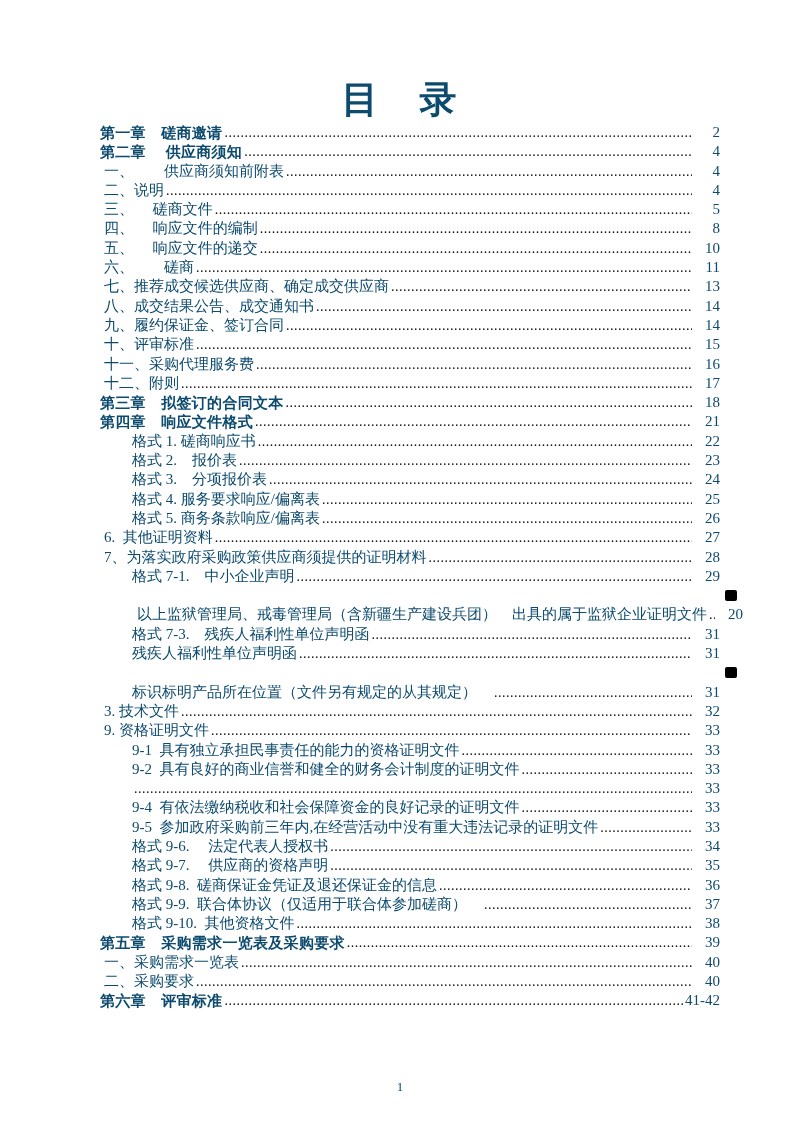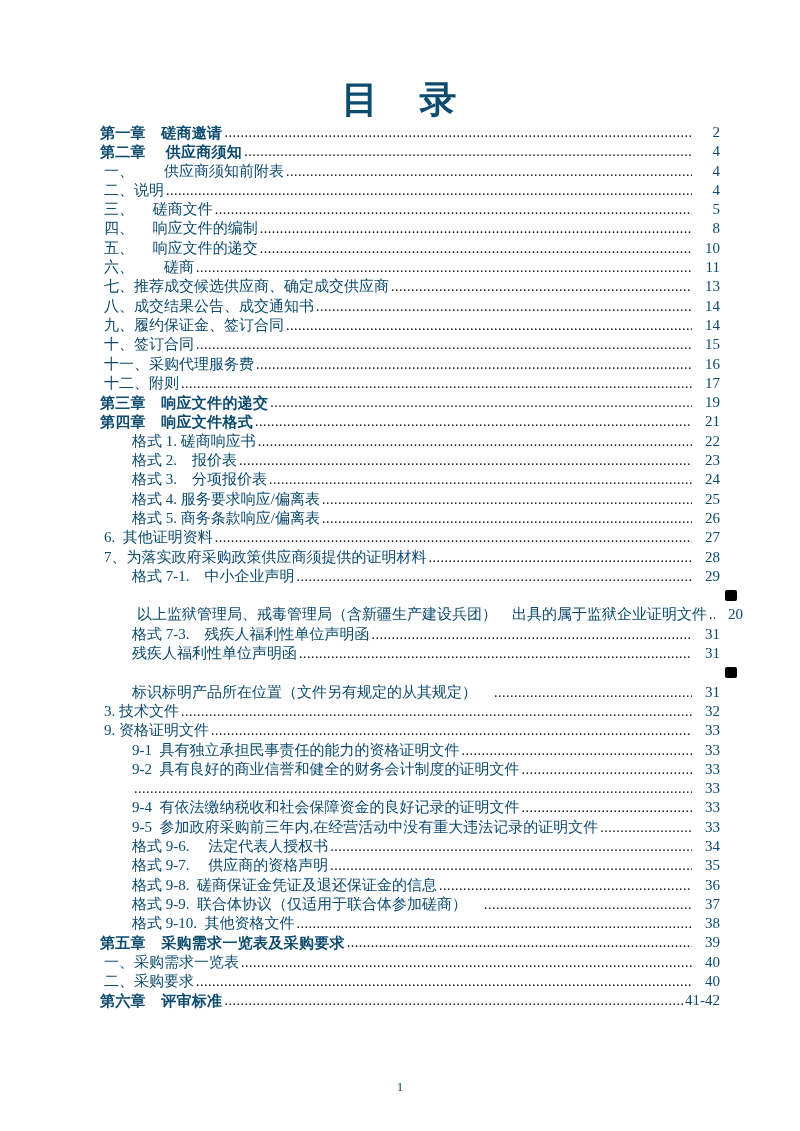--- a/index.html
+++ b/index.html
@@ -140,38 +140,38 @@
     <span class="label">八、成交结果公告、成交通知书</span>
     <span class="leader"></span>
     <span class="pagenum">14</span>
   </div>
       <div class="row lv1">
     <span class="label">九、履约保证金、签订合同</span>
     <span class="leader"></span>
     <span class="pagenum">14</span>
   </div>
       <div class="row lv1">
-    <span class="label">十、签订合同</span>
+    <span class="label">十、评审标准</span>
     <span class="leader"></span>
     <span class="pagenum">15</span>
   </div>
       <div class="row lv1">
     <span class="label">十一、采购代理服务费</span>
     <span class="leader"></span>
     <span class="pagenum">16</span>
   </div>
       <div class="row lv1">
     <span class="label">十二、附则</span>
     <span class="leader"></span>
     <span class="pagenum">17</span>
   </div>
       <div class="row lv0 chapter">
-    <span class="label">第三章　响应文件的递交</span>
-    <span class="leader"></span>
-    <span class="pagenum">19</span>
+    <span class="label">第三章　拟签订的合同文本</span>
+    <span class="leader"></span>
+    <span class="pagenum">18</span>
   </div>
       <div class="row lv0 chapter">
     <span class="label">第四章　响应文件格式</span>
     <span class="leader"></span>
     <span class="pagenum">21</span>
   </div>
       <div class="row lv2">
     <span class="label">格式 1. 磋商响应书</span>
     <span class="leader"></span>
     <span class="pagenum">22</span>

